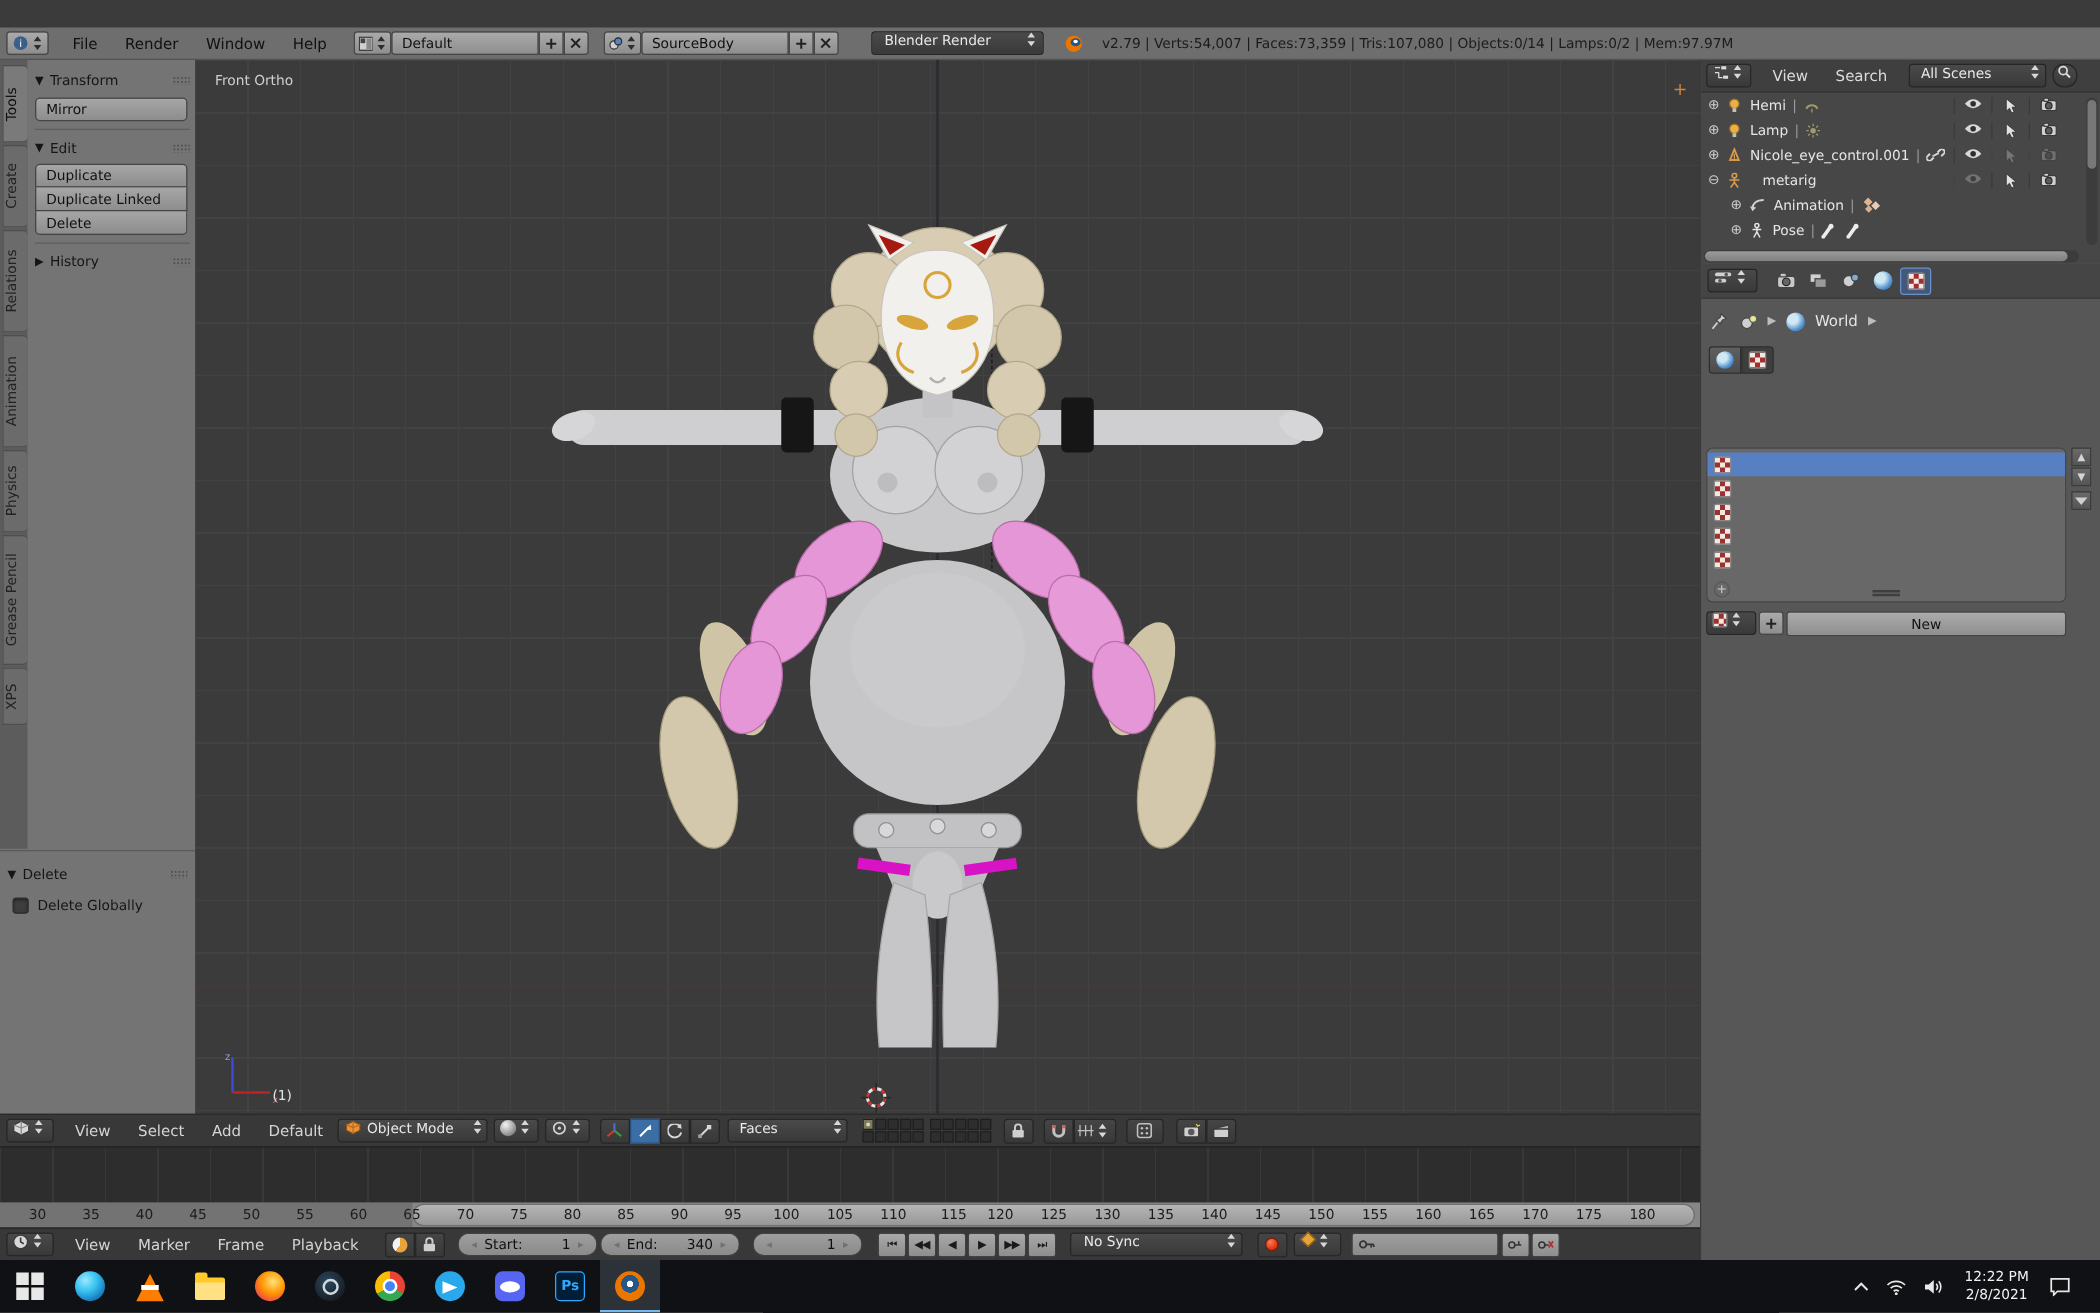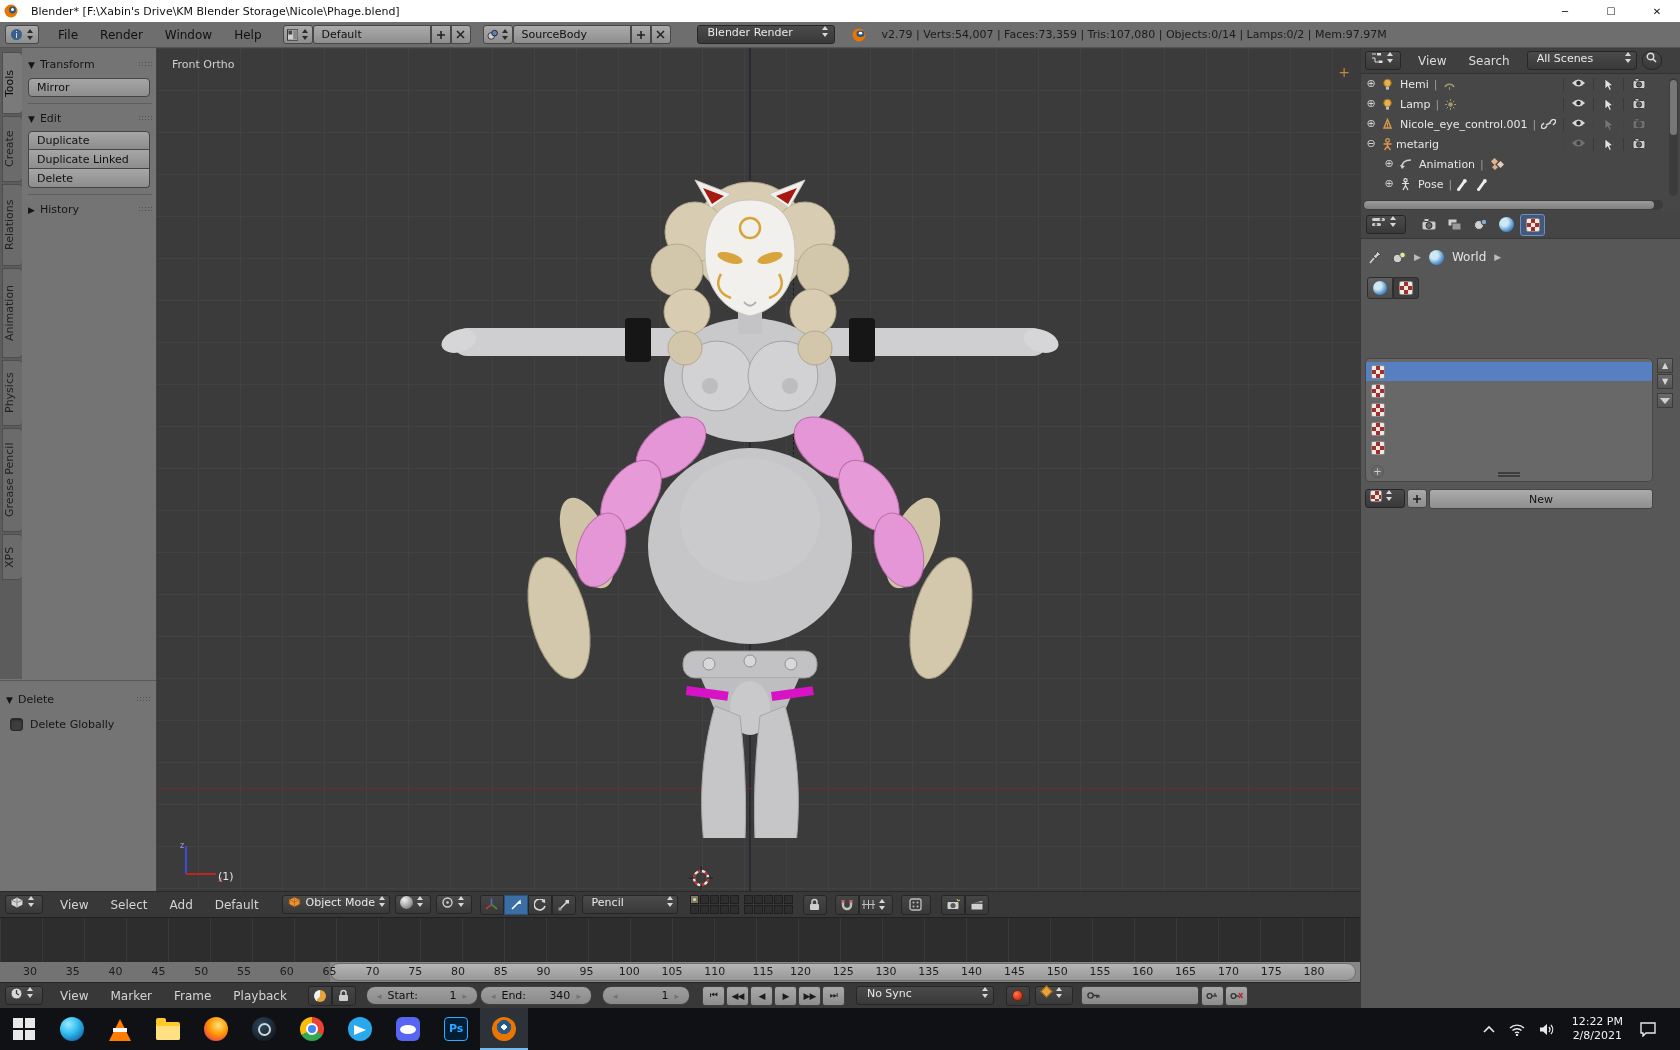--- a/index.html
+++ b/index.html
@@ -190,35 +190,20 @@
   #show-desktop { width:6px; border-left:1px solid #3a3a3a; margin-left:6px; }
 
   .combo-text { font-size:11px; white-space:nowrap; }
   svg { display:block; }
 </style>
 </head>
 <body>
 
 <div id="screen">
 
-  <div id="titlebar" class="abs">
-    <span class="tray-icon" style="margin-left:4px">
-      <svg width="14" height="14" viewBox="0 0 14 14">
-          <circle cx="7" cy="7" r="6.5" fill="#ea7600"></circle>
-          <circle cx="8.5" cy="6" r="3.4" fill="#265787"></circle>
-          <circle cx="8.5" cy="5.4" r="1.5" fill="#fff"></circle>
-        </svg>
-    </span>
-    <span class="title">Blender* [F:\Xabin's Drive\KM Blender Storage\Nicole\Phage.blend]</span>
-    <div class="win-controls">
-      <div class="win-btn">─</div>
-      <div class="win-btn">☐</div>
-      <div class="win-btn">✕</div>
-    </div>
-  </div>
 
   <div id="topbar" class="abs">
     <div class="btn-light" style="margin-left:5px;width:34px;padding-left:4px">
       <svg width="13" height="13" viewBox="0 0 13 13">
           <circle cx="6.5" cy="6.5" r="5.5" fill="#3a5f8a" stroke="#1e3च52"></circle>
           <text x="6.5" y="9.5" font-size="8" fill="#fff" text-anchor="middle">i</text>
         </svg>
       <span class="updn">
           <i class="u"></i>
           <i class="d"></i>
@@ -574,21 +559,21 @@
                 </svg>
               </span>
           </span>
         </div>
         <div class="ol-row">
           <span class="ol-expand">⊖</span>
           <svg width="13" height="13" viewBox="0 0 13 13">
               <circle cx="6.5" cy="2.5" r="1.8" fill="none" stroke="#d89a4a" stroke-width="1.3"></circle>
               <path d="M6.5 4.5 V8 M6.5 8 L3.5 12 M6.5 8 L9.5 12 M2.5 6 L10.5 6" stroke="#d89a4a" stroke-width="1.3" fill="none"></path>
             </svg>
-          <span style="margin-left:2px">metarig</span>
+          <span style="margin-left:16px">metarig</span>
           <span class="ol-right">
             <span class="ol-cell dim">
                 <svg width="15" height="10" viewBox="0 0 16 10">
                   <path d="M1 5 Q8 -2.5 15 5 Q8 12.5 1 5Z" fill="#d8d8d8"></path>
                   <circle cx="8" cy="5" r="2.4" fill="#2e2e2e"></circle>
                 </svg>
               </span>
             <span class="ol-cell">
                 <svg width="11" height="13" viewBox="0 0 11 13">
                   <path d="M2 1 L2 11 L4.6 8.6 L6.4 12.4 L8.3 11.5 L6.6 7.8 L10 7.6 Z" fill="#e2e2e2" stroke="#333" stroke-width=".7"></path>
@@ -764,21 +749,21 @@
       <span class="updn lt">
           <i class="u"></i>
           <i class="d"></i>
         </span>
     </div>
     <span class="menu-item" style="margin-left:6px">View</span>
     <span class="menu-item">Select</span>
     <span class="menu-item">Add</span>
     <span class="menu-item">Default</span>
 
-    <div class="btn-dark" style="width:108px;padding-left:5px;margin-left:12px">
+    <div class="btn-dark" style="width:120px;padding-left:5px;">
       <svg width="13" height="12" viewBox="0 0 13 12">
           <path d="M6.5 1 L12 3.7 L12 8.3 L6.5 11 L1 8.3 L1 3.7 Z" fill="#e8923a" stroke="#7e4a12"></path>
           <path d="M6.5 1 V6 M1 3.7 L6.5 6 L12 3.7 M6.5 6 V11" stroke="#b56f24" fill="none"></path>
         </svg>
       <span class="combo-text" style="margin-left:5px">Object Mode</span>
       <span class="updn lt" style="margin-left:auto;margin-right:3px">
           <i class="u"></i>
           <i class="d"></i>
         </span>
     </div>
@@ -823,21 +808,21 @@
       <div class="tool-toggle" style="border-radius:0 3px 3px 0">
         <svg width="12" height="12" viewBox="0 0 12 12">
             <line x1="2" y1="10" x2="8" y2="4" stroke="#d8d8d8" stroke-width="1.6"></line>
             <rect x="7.5" y="1" width="3.5" height="3.5" fill="#d8d8d8"></rect>
             <rect x="0.5" y="8.5" width="3" height="3" fill="#9a9a9a"></rect>
           </svg>
       </div>
     </div>
 
     <div class="btn-dark" style="width:96px;padding-left:9px;margin-left:6px">
-      <span class="combo-text">Pencil</span>
+      <span class="combo-text">Faces</span>
       <span class="updn lt" style="margin-left:auto;margin-right:3px">
           <i class="u"></i>
           <i class="d"></i>
         </span>
     </div>
 
     <div style="display:flex;gap:5px;margin-left:12px">
       <div class="layers">
           <b class="on dot"></b>
           <b></b>

